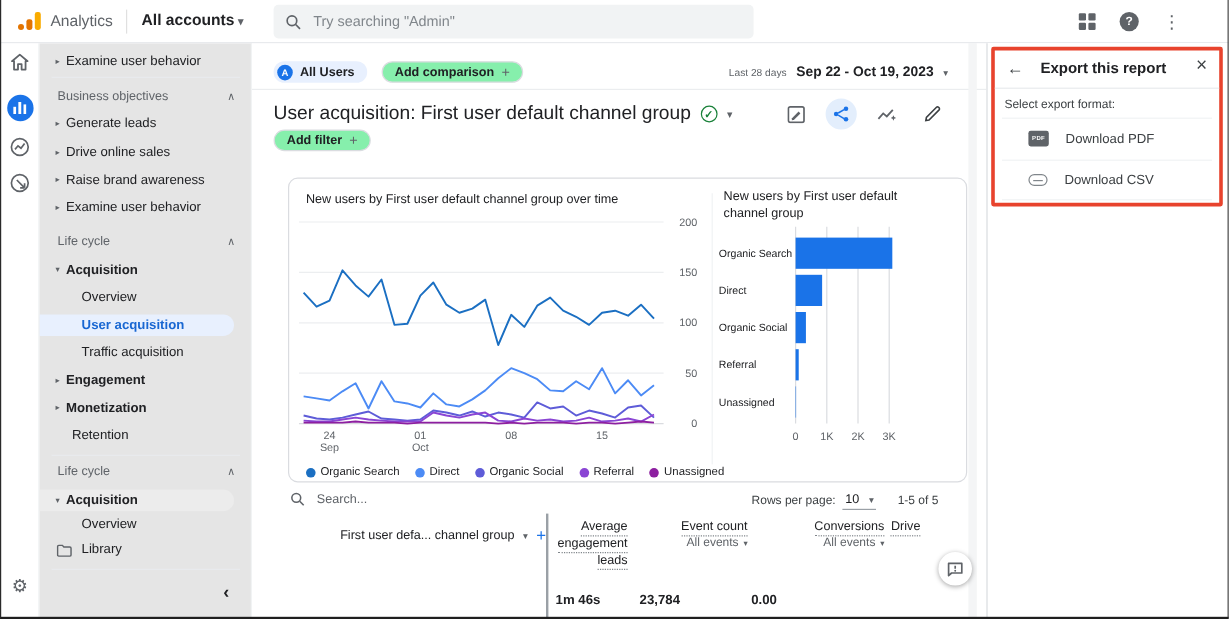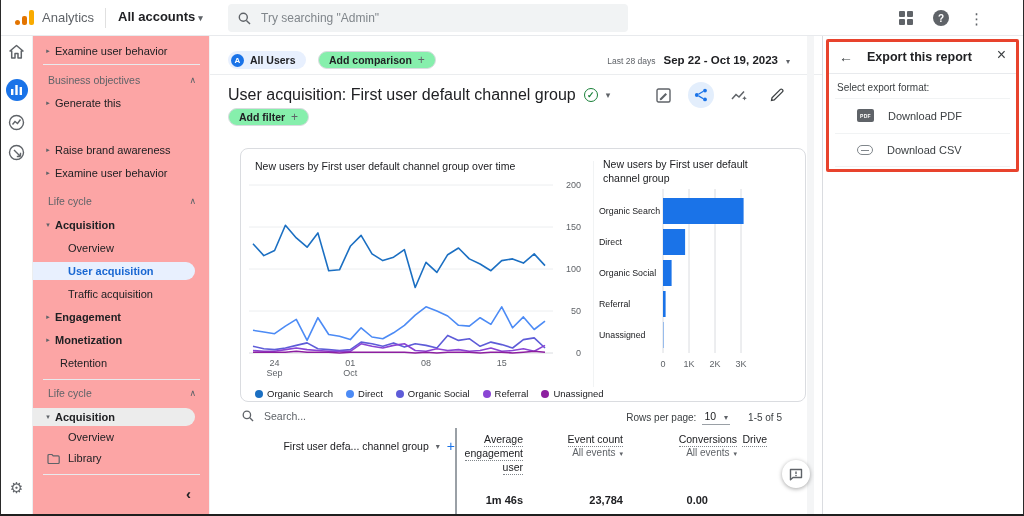--- a/index.html
+++ b/index.html
@@ -27,21 +27,21 @@
   .help-icon { width:16px; height:16px; border-radius:50%; background:#5f6368; color:#fff; font-size:10px; font-weight:700; display:flex; align-items:center; justify-content:center; cursor:pointer; }
   .more-icon { color:#5f6368; font-size:15px; cursor:pointer; line-height:1; }
 
   
   .rail { position:absolute; left:0; top:36px; width:33px; height:480px; background:#fff; border-right:1px solid #eceef0; z-index:5; }
   .rail-item { position:absolute; left:0; width:33px; display:flex; justify-content:center; cursor:pointer; }
   .rail-reports { width:22px; height:22px; background:#1a73e8; border-radius:50%; display:flex; align-items:center; justify-content:center; }
   .gear { font-size:15px; color:#5f6368; }
 
   
-  .sidebar { position:absolute; left:33px; top:36px; width:177px; height:480px; background:#fca5a5; border-right:1px solid #f1f3f4; font-size:11px; z-index:5; }
+  .sidebar { position:absolute; left:33px; top:36px; width:177px; height:480px; background:#e5e5e5; border-right:1px solid #f1f3f4; font-size:11px; z-index:5; }
   .sb-row { position:absolute; left:0; width:177px; height:18px; display:flex; align-items:center; cursor:pointer; color:#202124; }
   .sb-bullet { width:14px; text-align:center; font-size:7px; color:#5f6368; margin-left:8px; flex:0 0 auto; }
   .sb-header { position:absolute; left:0; width:177px; height:16px; display:flex; align-items:center; color:#5f6368; font-size:10.5px; cursor:pointer; }
   .sb-header .hd-label { margin-left:15px; }
   .sb-caret-up { position:absolute; right:14px; font-size:9px; color:#5f6368; }
   .sb-divider { position:absolute; left:10px; width:157px; height:1px; background:#e8eaed; }
   .sb-child { padding-left:35px; }
   .sb-selected { background:#e8f0fe; border-radius:0 16px 16px 0; width:162px; color:#1967d2; font-weight:700; }
   .sb-gray-pill { background:#ececec; border-radius:0 16px 16px 0; width:162px; }
   .sb-clip { overflow:hidden; }
@@ -99,21 +99,21 @@
   .dim-header .plus-btn { color:#1a73e8; font-size:14px; font-weight:400; cursor:pointer; }
   .tbl-vdivider { position:absolute; left:245px; top:392px; width:2px; height:88px; background:#9aa0a6; }
   .mcol { position:absolute; text-align:right; font-size:10.5px; color:#202124; line-height:1.35; }
   .mcol .dotted { border-bottom:1px dotted #80868b; padding-bottom:1px; }
   .mcol .sub { color:#5f6368; font-size:10px; }
   .mcol .sub .caret { font-size:7px; margin-left:4px; }
   .col-avg { left:253px; top:396px; width:60px; }
   .col-event { left:323px; top:396px; width:90px; }
   .col-conv { left:437px; top:396px; width:90px; }
   .col-total { left:505px; top:396px; width:52px; }
-  .totval { position:absolute; top:458px; text-align:right; font-size:11px; font-weight:700; color:#202124; }
+  .totval { position:absolute; top:458px; text-align:left; font-size:11px; font-weight:700; color:#202124; }
   .tv-avg { left:253px; width:60px; }
   .tv-event { left:323px; width:90px; }
   .tv-conv { left:416px; width:82px; }
   .feedback-btn { position:absolute; left:572px; top:424px; width:28px; height:28px; border-radius:50%; background:#fff; box-shadow:0 1px 4px rgba(0,0,0,.35); display:flex; align-items:center; justify-content:center; cursor:pointer; z-index:20; }
 
   
   .export-panel { position:absolute; left:822px; top:36px; width:202px; height:480px; background:#fff; border-left:1px solid #dadce0; z-index:15; }
   .export-box { position:absolute; left:3px; top:3px; width:193px; height:133px; border:3px solid #e8432d; border-radius:2px; background:#fff; }
   .ep-header { position:absolute; left:0; top:0; width:100%; height:30px; display:flex; align-items:center; }
   .ep-back { margin-left:10px; font-size:14px; color:#3c4043; cursor:pointer; }
@@ -200,21 +200,25 @@
     <span>Examine user behavior</span>
   </div>
   <div class="sb-divider" style="top:28px"></div>
 
   <div class="sb-header" style="top:36px">
     <span class="hd-label">Business objectives</span>
     <span class="sb-caret-up">∧</span>
   </div>
   <div class="sb-row" style="top:58px">
     <span class="sb-bullet">▸</span>
-      <span>Generate this</span>
+      <span>Generate leads</span>
+  </div>
+  <div class="sb-row" style="top:82px">
+    <span class="sb-bullet">▸</span>
+      <span>Drive online sales</span>
   </div>
   <div class="sb-row" style="top:105px">
     <span class="sb-bullet">▸</span>
       <span>Raise brand awareness</span>
   </div>
   <div class="sb-row" style="top:128px">
     <span class="sb-bullet">▸</span>
       <span>Examine user behavior</span>
   </div>
 
@@ -415,21 +419,21 @@
 
   <div class="dim-header">
     <span>First user defa... channel group</span>
     <span class="caret">▾</span>
     <span class="plus-btn">+</span>
   </div>
   <div class="tbl-vdivider"></div>
   <div class="mcol col-avg">
     <div><span class="dotted">Average</span></div>
     <div><span class="dotted">engagement</span></div>
-    <div><span class="dotted">user</span></div>
+    <div><span class="dotted">leads</span></div>
   </div>
   <div class="mcol col-event">
     <div><span class="dotted">Event count</span></div>
     <div class="sub"><span>All events</span><span class="caret">▾</span></div>
   </div>
   <div class="mcol col-conv">
     <div><span class="dotted">Conversions</span></div>
     <div class="sub"><span>All events</span><span class="caret">▾</span></div>
   </div>
   <div class="mcol col-total">

